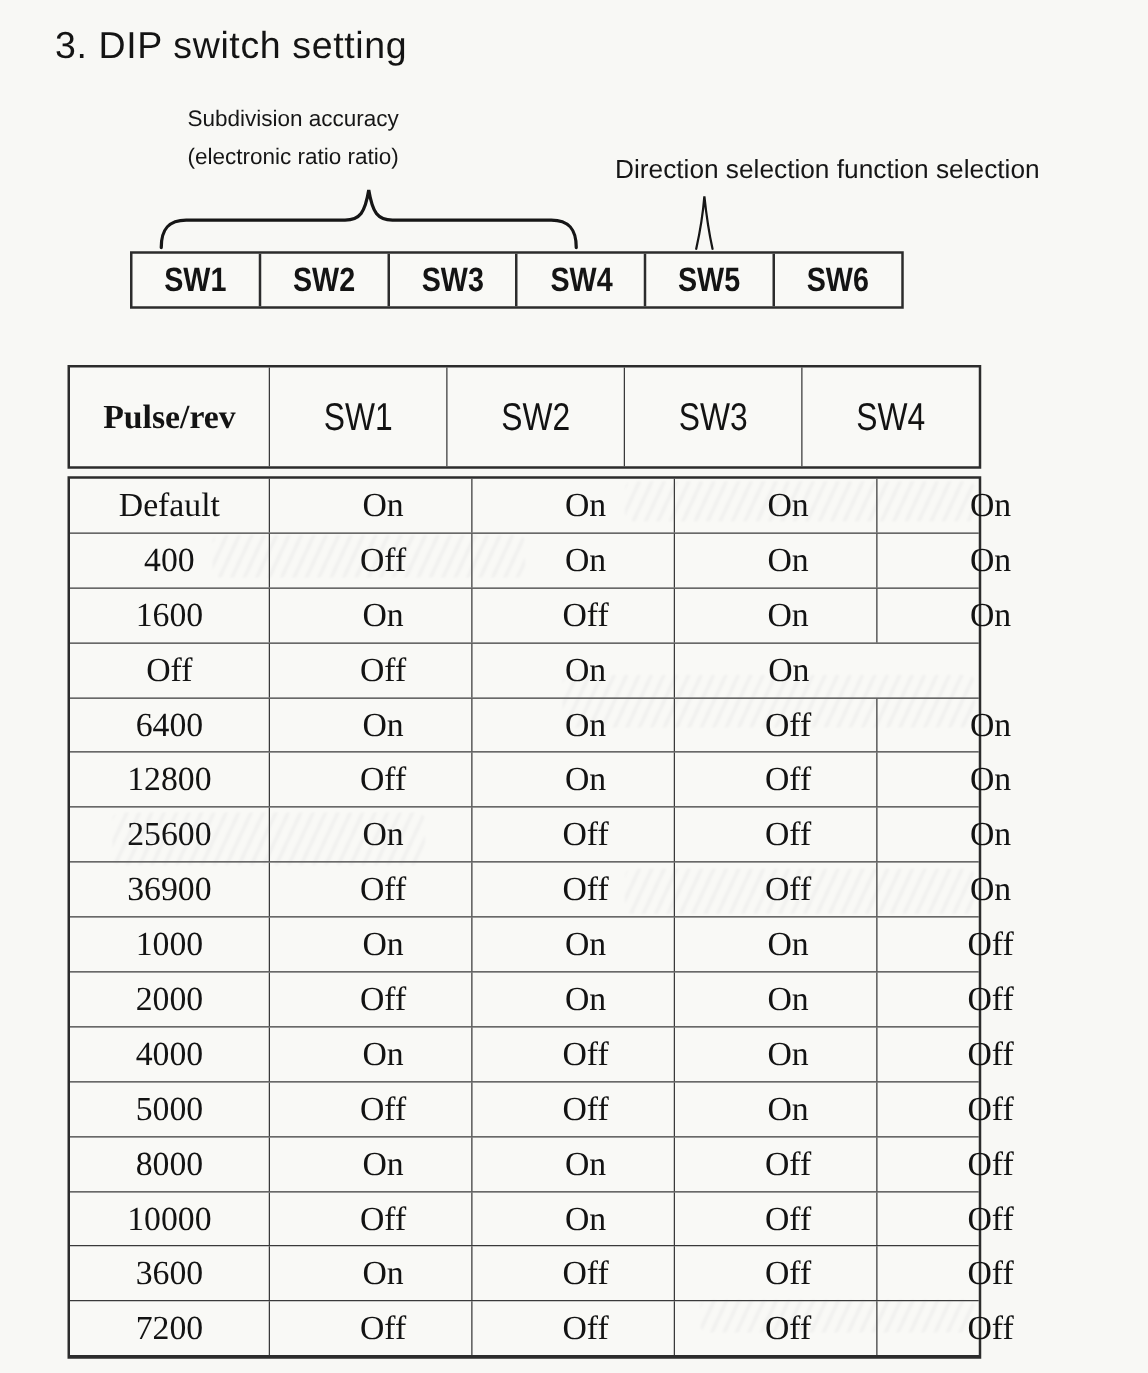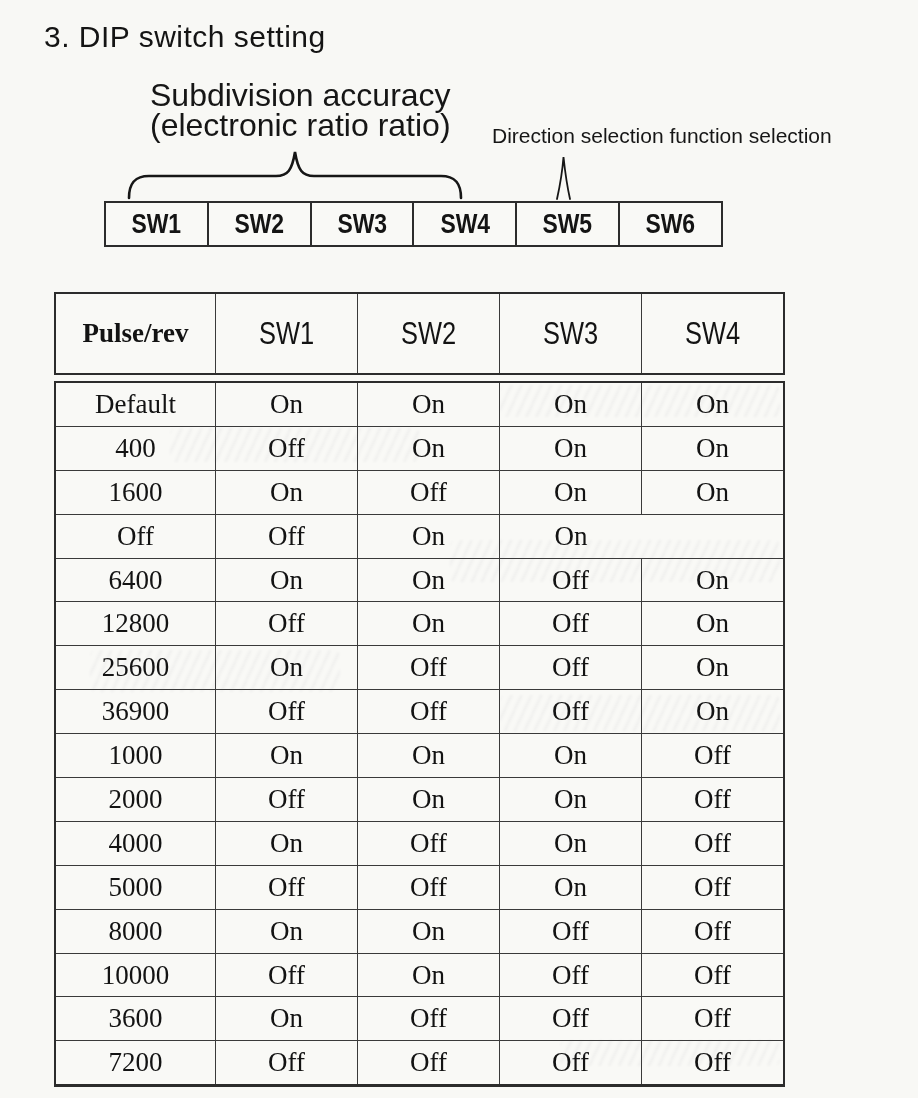--- a/index.html
+++ b/index.html
@@ -12,21 +12,21 @@
   }
   .abs{position:absolute;}
   
   .doc-title{
     left:44px;top:20px;
     font-size:30px;letter-spacing:0.5px;color:#141414;
     white-space:nowrap;
   }
   .subdiv-label{
     left:150px;top:80px;
-    font-size:32px;line-height:30px;color:#161616;
+    font-size:18px;line-height:30px;color:#161616;
     white-space:nowrap;
   }
   .direction-label{
     left:492px;top:124px;
     font-size:21px;color:#161616;white-space:nowrap;
   }
   
   .brace-svg{left:126px;top:147px;}
   .pointer-svg{left:550px;top:152px;}
   
@@ -57,21 +57,21 @@
   }
   .pulse-head{font-family:"Liberation Serif",serif;font-weight:bold;font-size:27px;}
   .sw-head{font-size:31px;}
   .dtable{
     left:54px;top:381px;width:731px;
     box-sizing:border-box;border:2px solid #2c2c2c;border-bottom-width:3px;
     background:#f9f9f6;
   }
   .drow{
     display:grid;grid-template-columns:160px 142px 142px 142px 141px;
-    height:42.9px;border-bottom:1.5px solid #3a3a3a;
+    height:42.9px;border-bottom:1.5px solid #3a3a3a;gap:20px;
   }
   .drow:last-child{border-bottom:none;}
   .drow .cell{
     border-right:1.5px solid #3a3a3a;
     font-family:"Liberation Serif",serif;font-size:27px;
   }
   .drow .cell:last-child{border-right:none;}
   
   .smudge{
     pointer-events:none;opacity:0.05;border-radius:6px;

